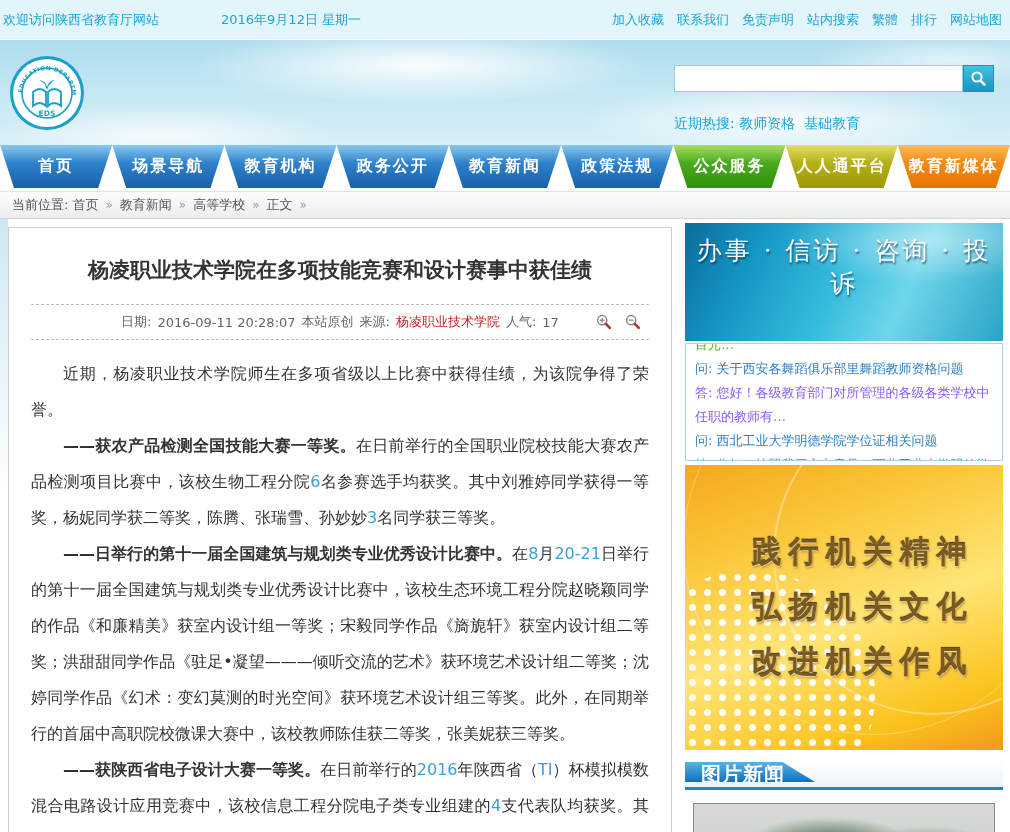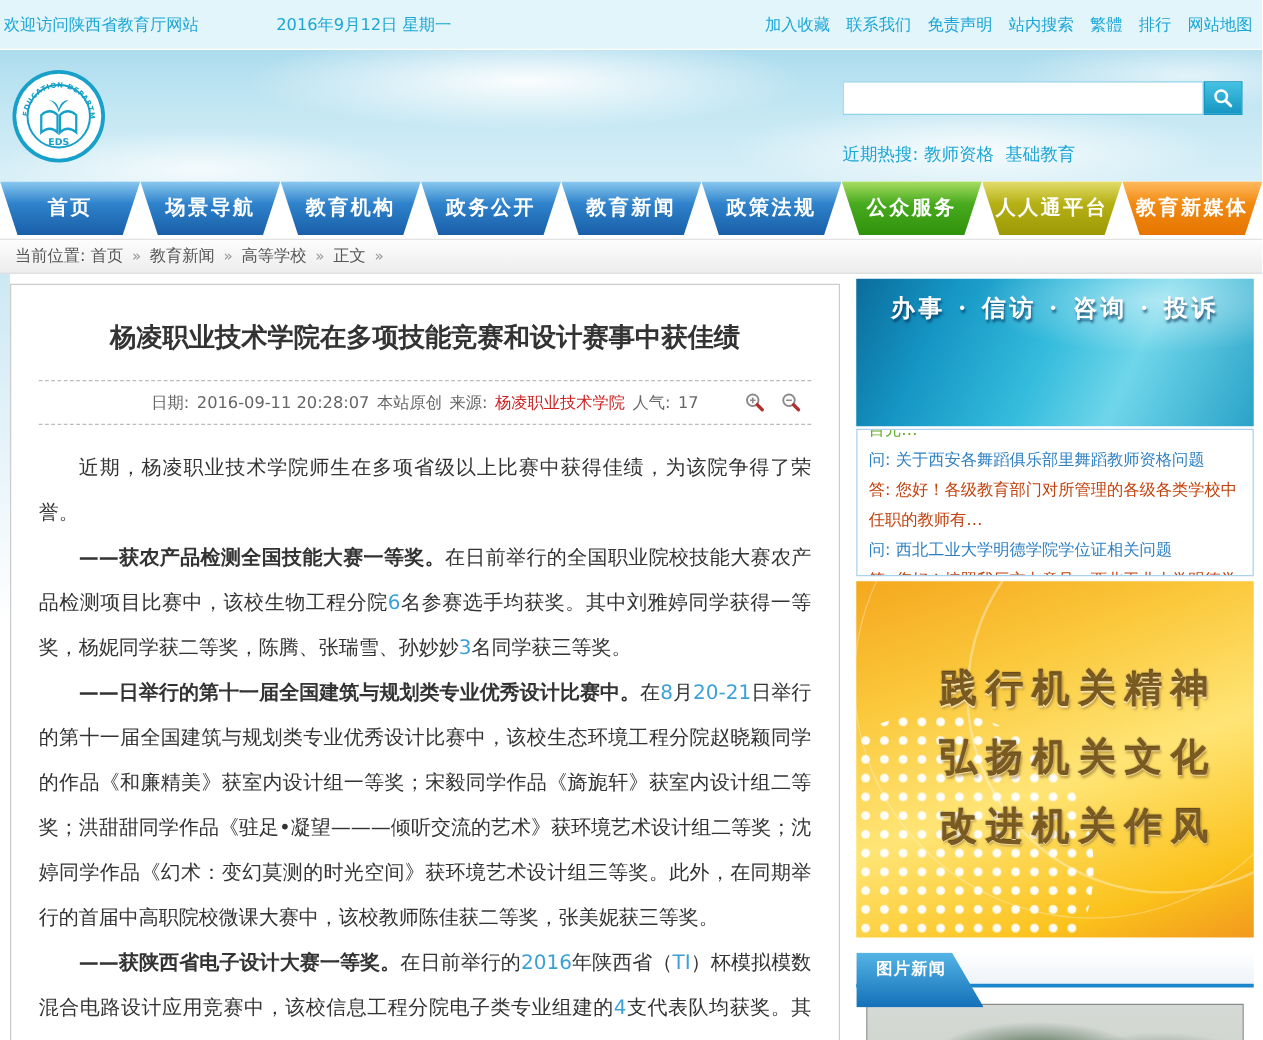--- a/index.html
+++ b/index.html
@@ -77,50 +77,50 @@
   .sidebar { position:absolute; left:685px; top:4px; width:318px; }
   .banner1 { height:118px; position:relative; overflow:hidden; cursor:pointer;
              background:linear-gradient(115deg,#0b6c9c 0%,#1596c4 22%,#35bcdd 48%,#6fd6ea 68%,#2aa3c8 100%); }
   .banner1::after { content:""; position:absolute; inset:0;
              background:radial-gradient(ellipse 200px 60px at 75% 15%, rgba(255,255,255,.45), rgba(255,255,255,0) 70%); }
   .b1-title { position:relative; z-index:2; text-align:center; margin-top:17px;
               font-size:30px; font-weight:900; letter-spacing:1px; color:#ffd83e;
               text-shadow:2px 2px 0 #a85400, -1px -1px 0 #fff2a0, 3px 4px 4px rgba(60,20,0,.5); }
   .b1-sub { position:relative; z-index:2; text-align:center; margin-top:11px;
             font-family:"DejaVu Serif","Liberation Serif",serif;
-            color:#fff; font-size:19px; font-weight:bold; letter-spacing:3px;
+            color:#fff; font-size:25px; font-weight:normal; letter-spacing:3px;
             text-shadow:1px 2px 2px rgba(0,40,80,.65); }
 
   .qa-box { margin-top:2px; height:118px; overflow:hidden; border:1px solid #aad2ec; background:#fff;
             font-size:13px; line-height:24px; padding:0 9px; }
   .qa-partial { color:#5fae27; margin-top:-11px; cursor:pointer; }
   .qa-line { cursor:pointer; }
   .qa-line[data-type="q"] { color:#2f80c3; }
-  .qa-line[data-type="a"] { color:#c2410c; }
+  .qa-line[data-type="a"] { color:#8b5cf6; }
 
   .banner2 { margin-top:4px; height:285px; position:relative; overflow:hidden; cursor:pointer; padding-top:52px;
              background:linear-gradient(160deg,#f5a81e 0%,#fbc93d 28%,#ffe576 55%,#fbc21c 84%,#f2991d 100%); }
   .banner2 .arc1 { position:absolute; right:-90px; top:-70px; width:320px; height:320px;
              border:2px solid rgba(255,255,255,.35); border-radius:50%; }
   .banner2 .arc2 { position:absolute; right:-60px; top:-110px; width:380px; height:380px;
              border:1px solid rgba(255,255,255,.3); border-radius:50%; }
   .banner2 .dots { position:absolute; left:-60px; bottom:-70px; width:250px; height:250px; border-radius:50%;
              background-image:radial-gradient(rgba(255,255,255,.95) 3px, rgba(255,255,255,0) 4px);
              background-size:15px 15px; }
   .b2-line { position:relative; z-index:2; text-align:center; font-size:30px; font-weight:bold;
              letter-spacing:7px; color:#7a5a20; margin:15px 0; line-height:40px;
              text-shadow:0 1px 1px #f7e7b0, 0 -1px 1px #4a3410, 1px 2px 2px rgba(120,80,10,.5);padding-left:37px; }
 
   .picnews { margin-top:12px; }
   .picnews-bar { position:relative; height:28px; border-bottom:3px solid #1b86cc;
                  background:linear-gradient(#ffffff,#edf3f8); }
-  .picnews-tab { position:absolute; left:0; top:0; height:44px; line-height:28px; padding:0 30px 0 16px;
+  .picnews-tab { position:absolute; left:0; top:0; height:20px; line-height:28px; padding:0 30px 0 16px;
                  background:linear-gradient(180deg,#55b4e5,#1470b8);
                  clip-path:polygon(0 0,75% 0,100% 100%,0 100%);
-                 color:#fff; font-size:13px; font-weight:bold; letter-spacing:1px;font-family:Liberation Mono, monospace; }
+                 color:#fff; font-size:20px; font-weight:bold; letter-spacing:1px;font-family:Liberation Mono, monospace; }
   .photo { margin:13px auto 0; width:302px; height:120px; border:1px solid #8a8a8a; cursor:pointer;
            background:
              radial-gradient(ellipse 95px 50px at 6% 80%, #1e3a1c 0%, rgba(30,58,28,.9) 45%, rgba(30,58,28,0) 75%),
              radial-gradient(ellipse 140px 65px at 30% 65%, #27492a 0%, rgba(39,73,42,0) 75%),
              radial-gradient(ellipse 160px 75px at 55% 90%, #203f22 0%, rgba(32,63,34,0) 75%),
              radial-gradient(ellipse 130px 60px at 78% 55%, #2a4c2e 0%, rgba(42,76,46,0) 72%),
              radial-gradient(ellipse 110px 55px at 97% 85%, #1c381e 0%, rgba(28,56,30,0) 75%),
              radial-gradient(ellipse 120px 40px at 45% 35%, #355536 0%, rgba(53,85,54,0) 70%),
              linear-gradient(#d6dad6,#c3c9c1); }
 </style>

